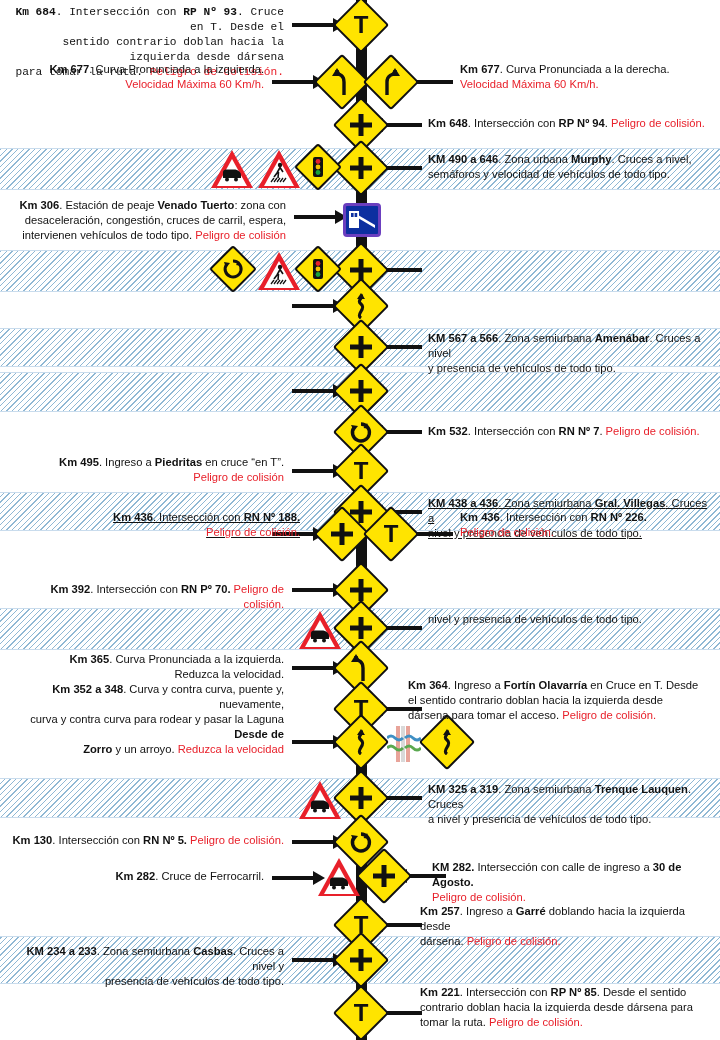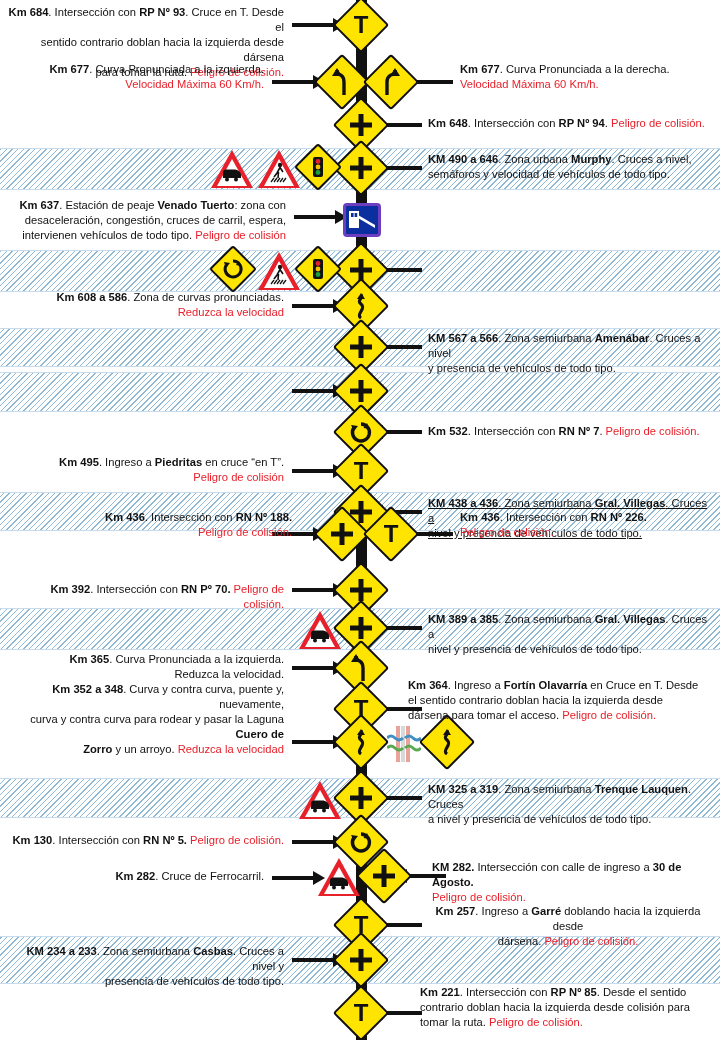--- a/index.html
+++ b/index.html
@@ -104,21 +104,21 @@
   <div class="band" style="top:936px;height:46px"></div>
 
   <div class="road"></div>
 
   <div class="mk" style="left:341px;top:5px;">
     <div class="diamond">
       <div class="gl" style="font-size:24px;">T</div>
     </div>
   </div>
   <div class="arrow right" style="left:292px;top:23px;width:42px;"></div>
-  <div class="cap r" style="left:8px;top:5px;width:276px;">
+  <div class="cap r" style="left:8px;top:5px;width:276px;font-family:Liberation Mono, monospace;">
       <div><b>Km 684</b>. Intersección con <b>RP Nº 93</b>. Cruce en T. Desde el</div>
       <div>sentido contrario doblan hacia la izquierda desde dársena</div>
       <div>para tomar la ruta. <span class="warn">Peligro de colisión.</span></div>
     </div>
 
   <div class="mk" style="left:322px;top:62px;">
     <div class="diamond">
       <div class="gl">
         <svg width="26" height="28" viewBox="0 0 26 28">
           <path d="M15 27 L15 14 C15 7 10 6 8 6 L8 2" stroke="#111" stroke-width="3.4" fill="none"></path>
@@ -227,21 +227,21 @@
       <svg width="32" height="28" viewBox="0 0 32 28">
         <rect x="3" y="5" width="10" height="17" fill="#ffffff"></rect>
         <rect x="5" y="7" width="2.6" height="4" fill="#0c2fa0"></rect>
         <rect x="8.6" y="7" width="2.6" height="4" fill="#0c2fa0"></rect>
         <path d="M12 9 L29 19 L29 22 L12 12 Z" fill="#ffffff"></path>
       </svg>
     </div>
   </div>
   <div class="arrow right" style="left:294px;top:215px;width:42px;"></div>
   <div class="cap r" style="left:8px;top:198px;width:278px;">
-      <div><b>Km 637</b>. Estación de peaje <b>Venado Tuerto</b>: zona con</div>
+      <div><b>Km 306</b>. Estación de peaje <b>Venado Tuerto</b>: zona con</div>
       <div>desaceleración, congestión, cruces de carril, espera,</div>
       <div>intervienen vehículos de todo tipo. <span class="warn">Peligro de colisión</span></div>
     </div>
 
   <div class="mk" style="left:341px;top:250px;">
     <div class="diamond">
       <div class="gl">
         <svg width="24" height="24" viewBox="0 0 24 24">
           <path d="M9.5 1 H14.5 V9.5 H23 V14.5 H14.5 V23 H9.5 V14.5 H1 V9.5 H9.5 Z" fill="#111"></path>
         </svg>
@@ -296,24 +296,20 @@
     <div class="diamond">
       <div class="gl">
         <svg width="18" height="26" viewBox="0 0 18 26">
           <path d="M9 25 C3 21 15 16 9 11 C4 7 12 5 9 2" stroke="#111" stroke-width="3.2" fill="none"></path>
           <path d="M9 0 L13 6 L5 6 Z" fill="#111"></path>
         </svg>
       </div>
     </div>
   </div>
   <div class="arrow right" style="left:292px;top:304px;width:42px;"></div>
-  <div class="cap r" style="left:8px;top:290px;width:276px;">
-      <div><b>Km 608 a 586</b>. Zona de curvas pronunciadas.</div>
-      <div><span class="warn">Reduzca la velocidad</span></div>
-    </div>
 
   <div class="mk" style="left:341px;top:327px;">
     <div class="diamond">
       <div class="gl">
         <svg width="24" height="24" viewBox="0 0 24 24">
           <path d="M9.5 1 H14.5 V9.5 H23 V14.5 H14.5 V23 H9.5 V14.5 H1 V9.5 H9.5 Z" fill="#111"></path>
         </svg>
       </div>
     </div>
   </div>
@@ -379,21 +375,21 @@
   <div class="mk" style="left:322px;top:514px;">
     <div class="diamond">
       <div class="gl">
         <svg width="24" height="24" viewBox="0 0 24 24">
           <path d="M9.5 1 H14.5 V9.5 H23 V14.5 H14.5 V23 H9.5 V14.5 H1 V9.5 H9.5 Z" fill="#111"></path>
         </svg>
       </div>
     </div>
   </div>
   <div class="arrow right" style="left:272px;top:532px;width:42px;"></div>
-  <div class="cap r" style="left:16px;top:510px;width:276px;">
+  <div class="cap r" style="left:24px;top:510px;width:276px;text-decoration:underline;">
       <div><b>Km 436</b>.  Intersección con <b>RN Nº 188.</b></div>
       <div><span class="warn">Peligro de colisión.</span></div>
     </div>
 
   <div class="mk" style="left:371px;top:514px;">
     <div class="diamond">
       <div class="gl" style="font-size:24px;">T</div>
     </div>
   </div>
   <div class="arrow left" style="left:411px;top:532px;width:42px;"></div>
@@ -433,21 +429,20 @@
         <svg width="24" height="14" viewBox="0 0 24 14">
           <path d="M3 10 L3 4 C3 2 5 1.5 8 1.5 L14 1.5 C18 1.5 21 4 21 7 L21 10 Z" fill="#111"></path>
           <circle cx="7" cy="11.5" r="2" fill="#111"></circle>
           <circle cx="16" cy="11.5" r="2" fill="#111"></circle>
         </svg>
       </div>
     </div>
   </div>
   <div class="arrow left" style="left:382px;top:626px;width:40px;"></div>
   <div class="cap l" style="left:428px;top:612px;width:288px;">
-      <div><b>KM 389 a 385</b>. Zona semiurbana <b>Gral. Villegas</b>. Cruces a</div>
       <div>nivel y presencia de vehículos de todo tipo.</div>
     </div>
 
   <div class="mk" style="left:341px;top:648px;">
     <div class="diamond">
       <div class="gl">
         <svg width="26" height="28" viewBox="0 0 26 28">
           <path d="M15 27 L15 14 C15 7 10 6 8 6 L8 2" stroke="#111" stroke-width="3.4" fill="none"></path>
           <path d="M8 0 L13 8 L3 8 Z" fill="#111"></path>
         </svg>
@@ -501,21 +496,21 @@
         <svg width="18" height="26" viewBox="0 0 18 26">
           <path d="M9 25 C3 21 15 16 9 11 C4 7 12 5 9 2" stroke="#111" stroke-width="3.2" fill="none"></path>
           <path d="M9 0 L13 6 L5 6 Z" fill="#111"></path>
         </svg>
       </div>
     </div>
   </div>
   <div class="arrow right" style="left:292px;top:740px;width:42px;"></div>
   <div class="cap r" style="left:6px;top:682px;width:278px;">
       <div><b>Km 352 a 348</b>. Curva y contra curva, puente y, nuevamente,</div>
-      <div>curva y contra curva para rodear y pasar la Laguna <b>Cuero de</b></div>
+      <div>curva y contra curva para rodear y pasar la Laguna <b>Desde de</b></div>
       <div><b>Zorro</b> y un arroyo. <span class="warn">Reduzca la velocidad</span></div>
     </div>
 
   <div class="mk" style="left:341px;top:778px;">
     <div class="diamond">
       <div class="gl">
         <svg width="24" height="24" viewBox="0 0 24 24">
           <path d="M9.5 1 H14.5 V9.5 H23 V14.5 H14.5 V23 H9.5 V14.5 H1 V9.5 H9.5 Z" fill="#111"></path>
         </svg>
       </div>
@@ -588,21 +583,21 @@
       <div><b>KM 282.</b> Intersección con calle de ingreso a <b>30 de Agosto.</b></div>
       <div><span class="warn">Peligro de colisión.</span></div>
     </div>
 
   <div class="mk" style="left:341px;top:905px;">
     <div class="diamond">
       <div class="gl" style="font-size:24px;">T</div>
     </div>
   </div>
   <div class="arrow left" style="left:382px;top:923px;width:40px;"></div>
-  <div class="cap l" style="left:420px;top:904px;width:296px;text-align:center;">
+  <div class="cap l" style="left:420px;top:904px;width:296px;">
       <div><b>Km 257</b>. Ingreso a <b>Garré</b> doblando hacia la izquierda desde</div>
       <div>dársena. <span class="warn">Peligro de colisión.</span></div>
     </div>
 
   <div class="mk" style="left:341px;top:940px;">
     <div class="diamond">
       <div class="gl">
         <svg width="24" height="24" viewBox="0 0 24 24">
           <path d="M9.5 1 H14.5 V9.5 H23 V14.5 H14.5 V23 H9.5 V14.5 H1 V9.5 H9.5 Z" fill="#111"></path>
         </svg>
@@ -616,17 +611,17 @@
     </div>
 
   <div class="mk" style="left:341px;top:993px;">
     <div class="diamond">
       <div class="gl" style="font-size:24px;">T</div>
     </div>
   </div>
   <div class="arrow left" style="left:382px;top:1011px;width:40px;"></div>
   <div class="cap l" style="left:420px;top:985px;width:296px;">
       <div><b>Km 221</b>. Intersección con <b>RP Nº 85</b>. Desde el sentido</div>
-      <div>contrario doblan hacia la izquierda desde colisión para</div>
+      <div>contrario doblan hacia la izquierda desde dársena para</div>
       <div>tomar la ruta. <span class="warn">Peligro de colisión.</span></div>
     </div>
 
 </div>
 
 </body></html>

